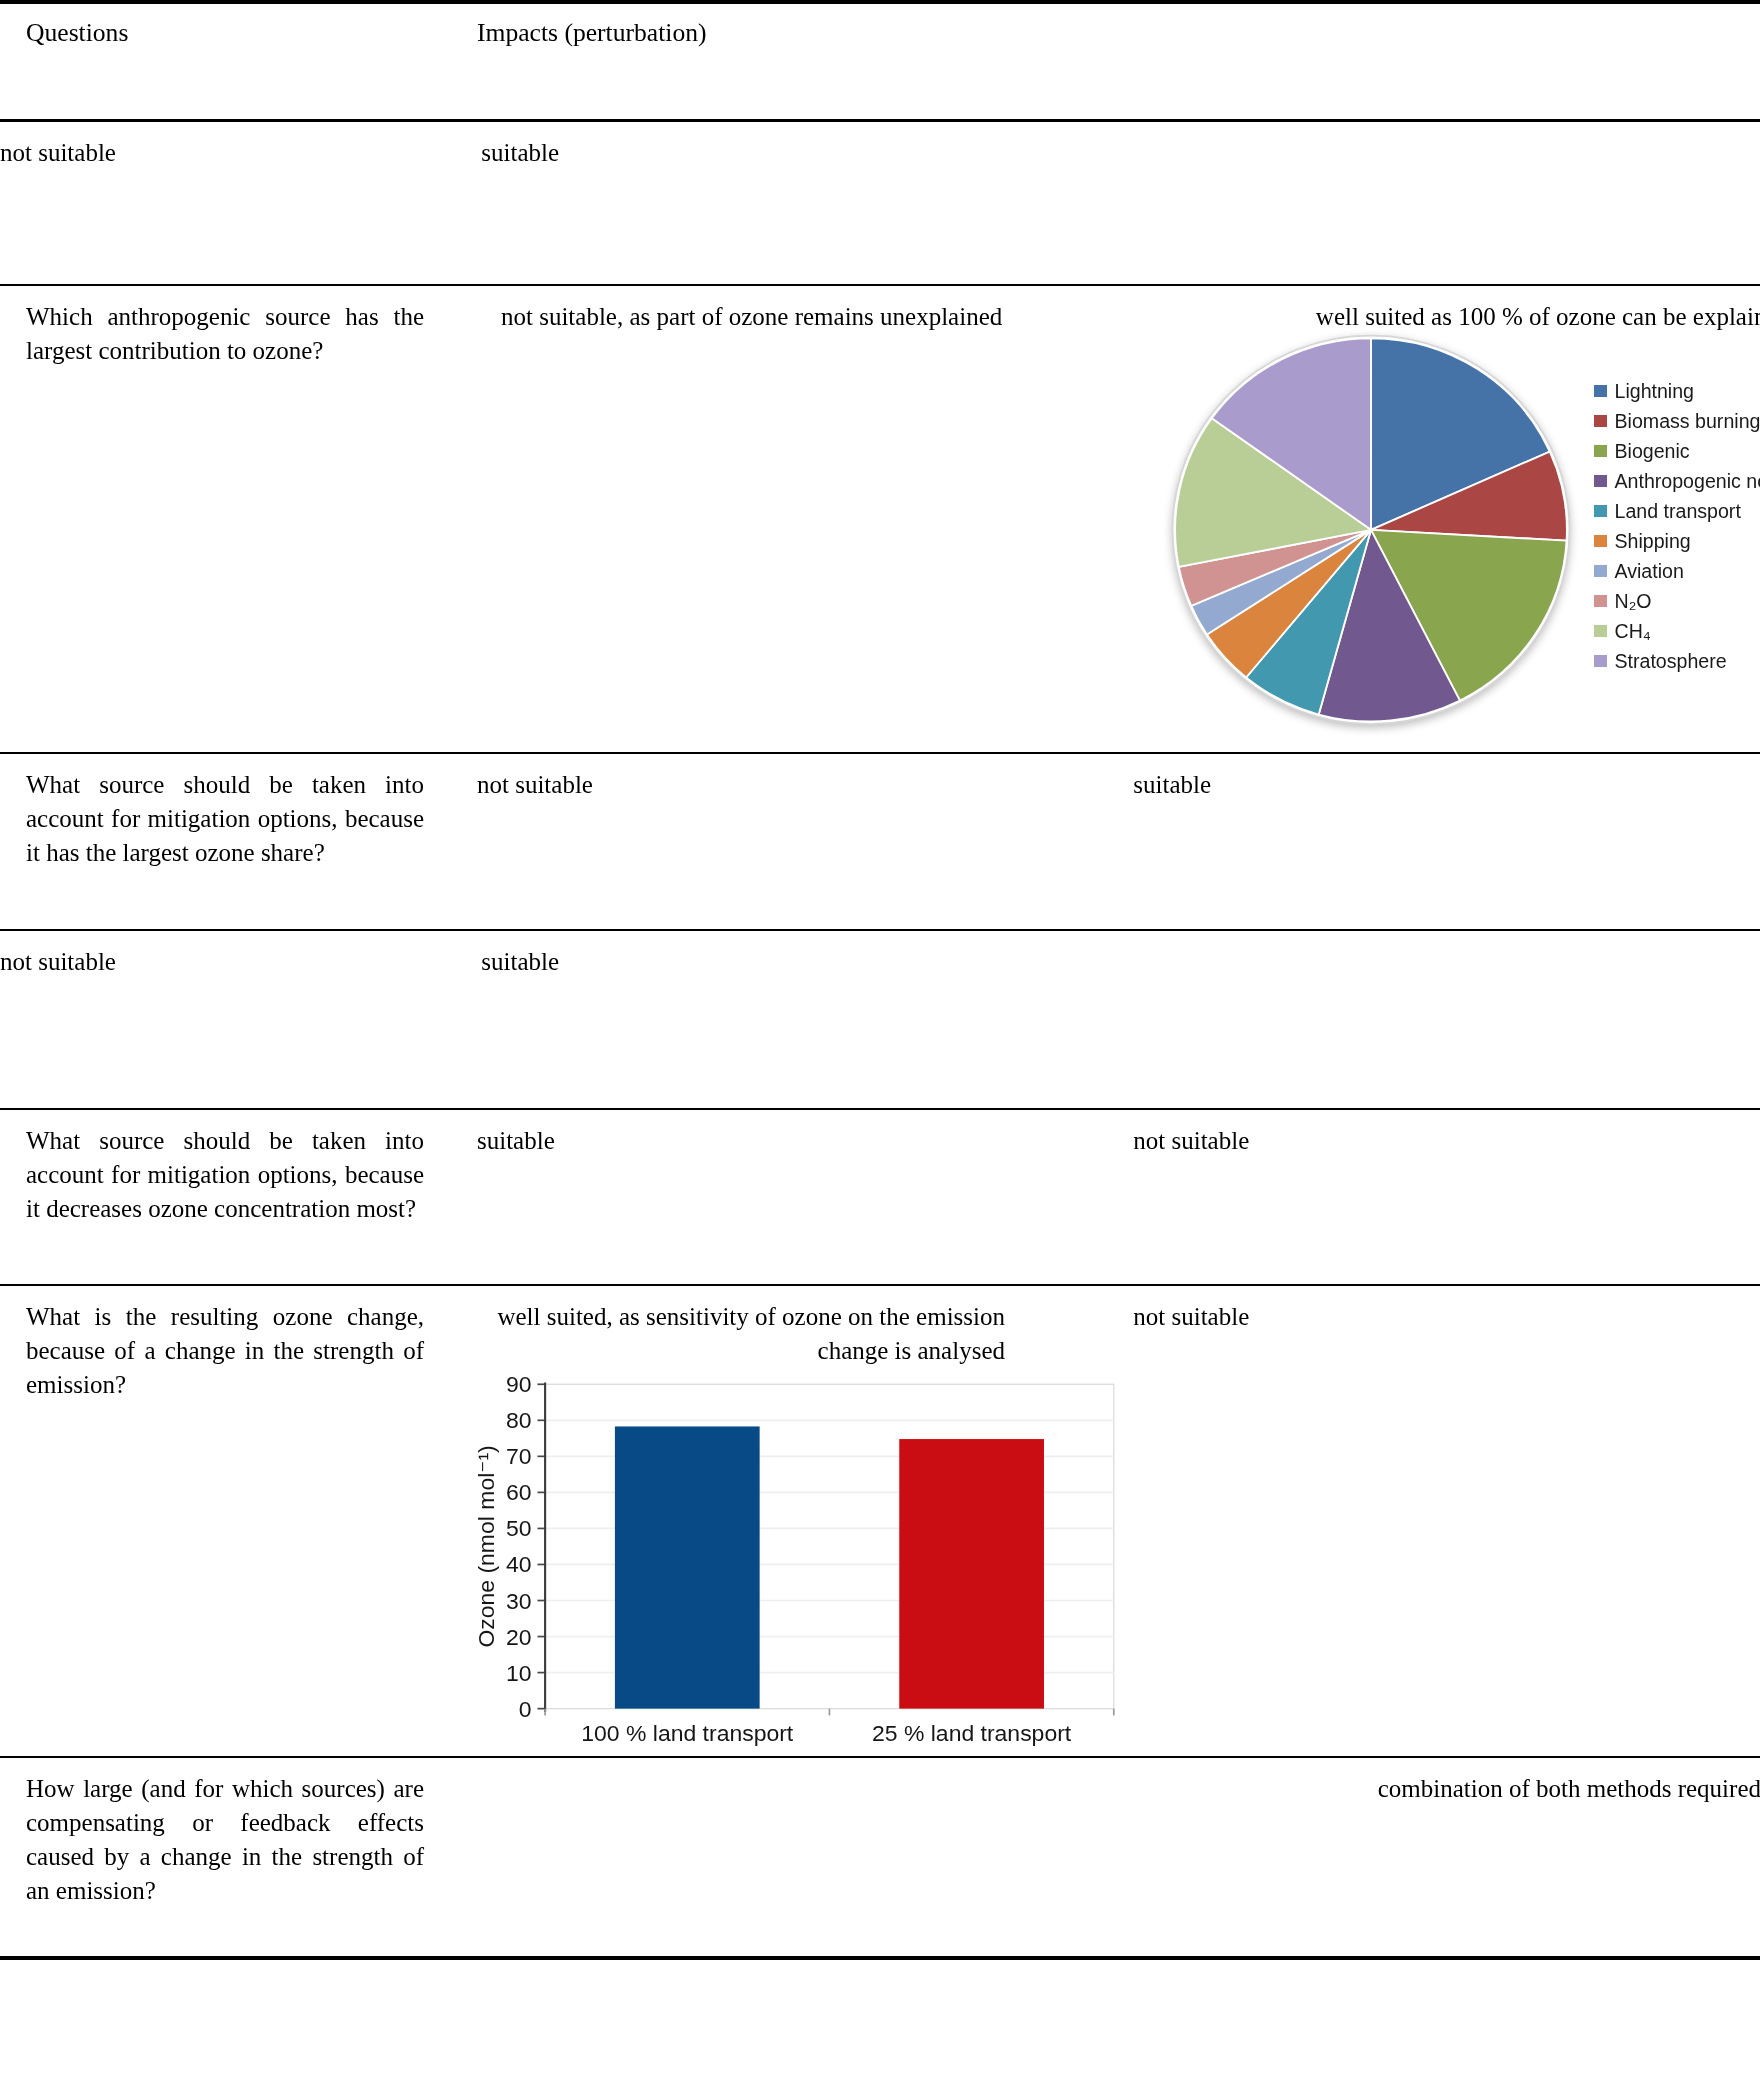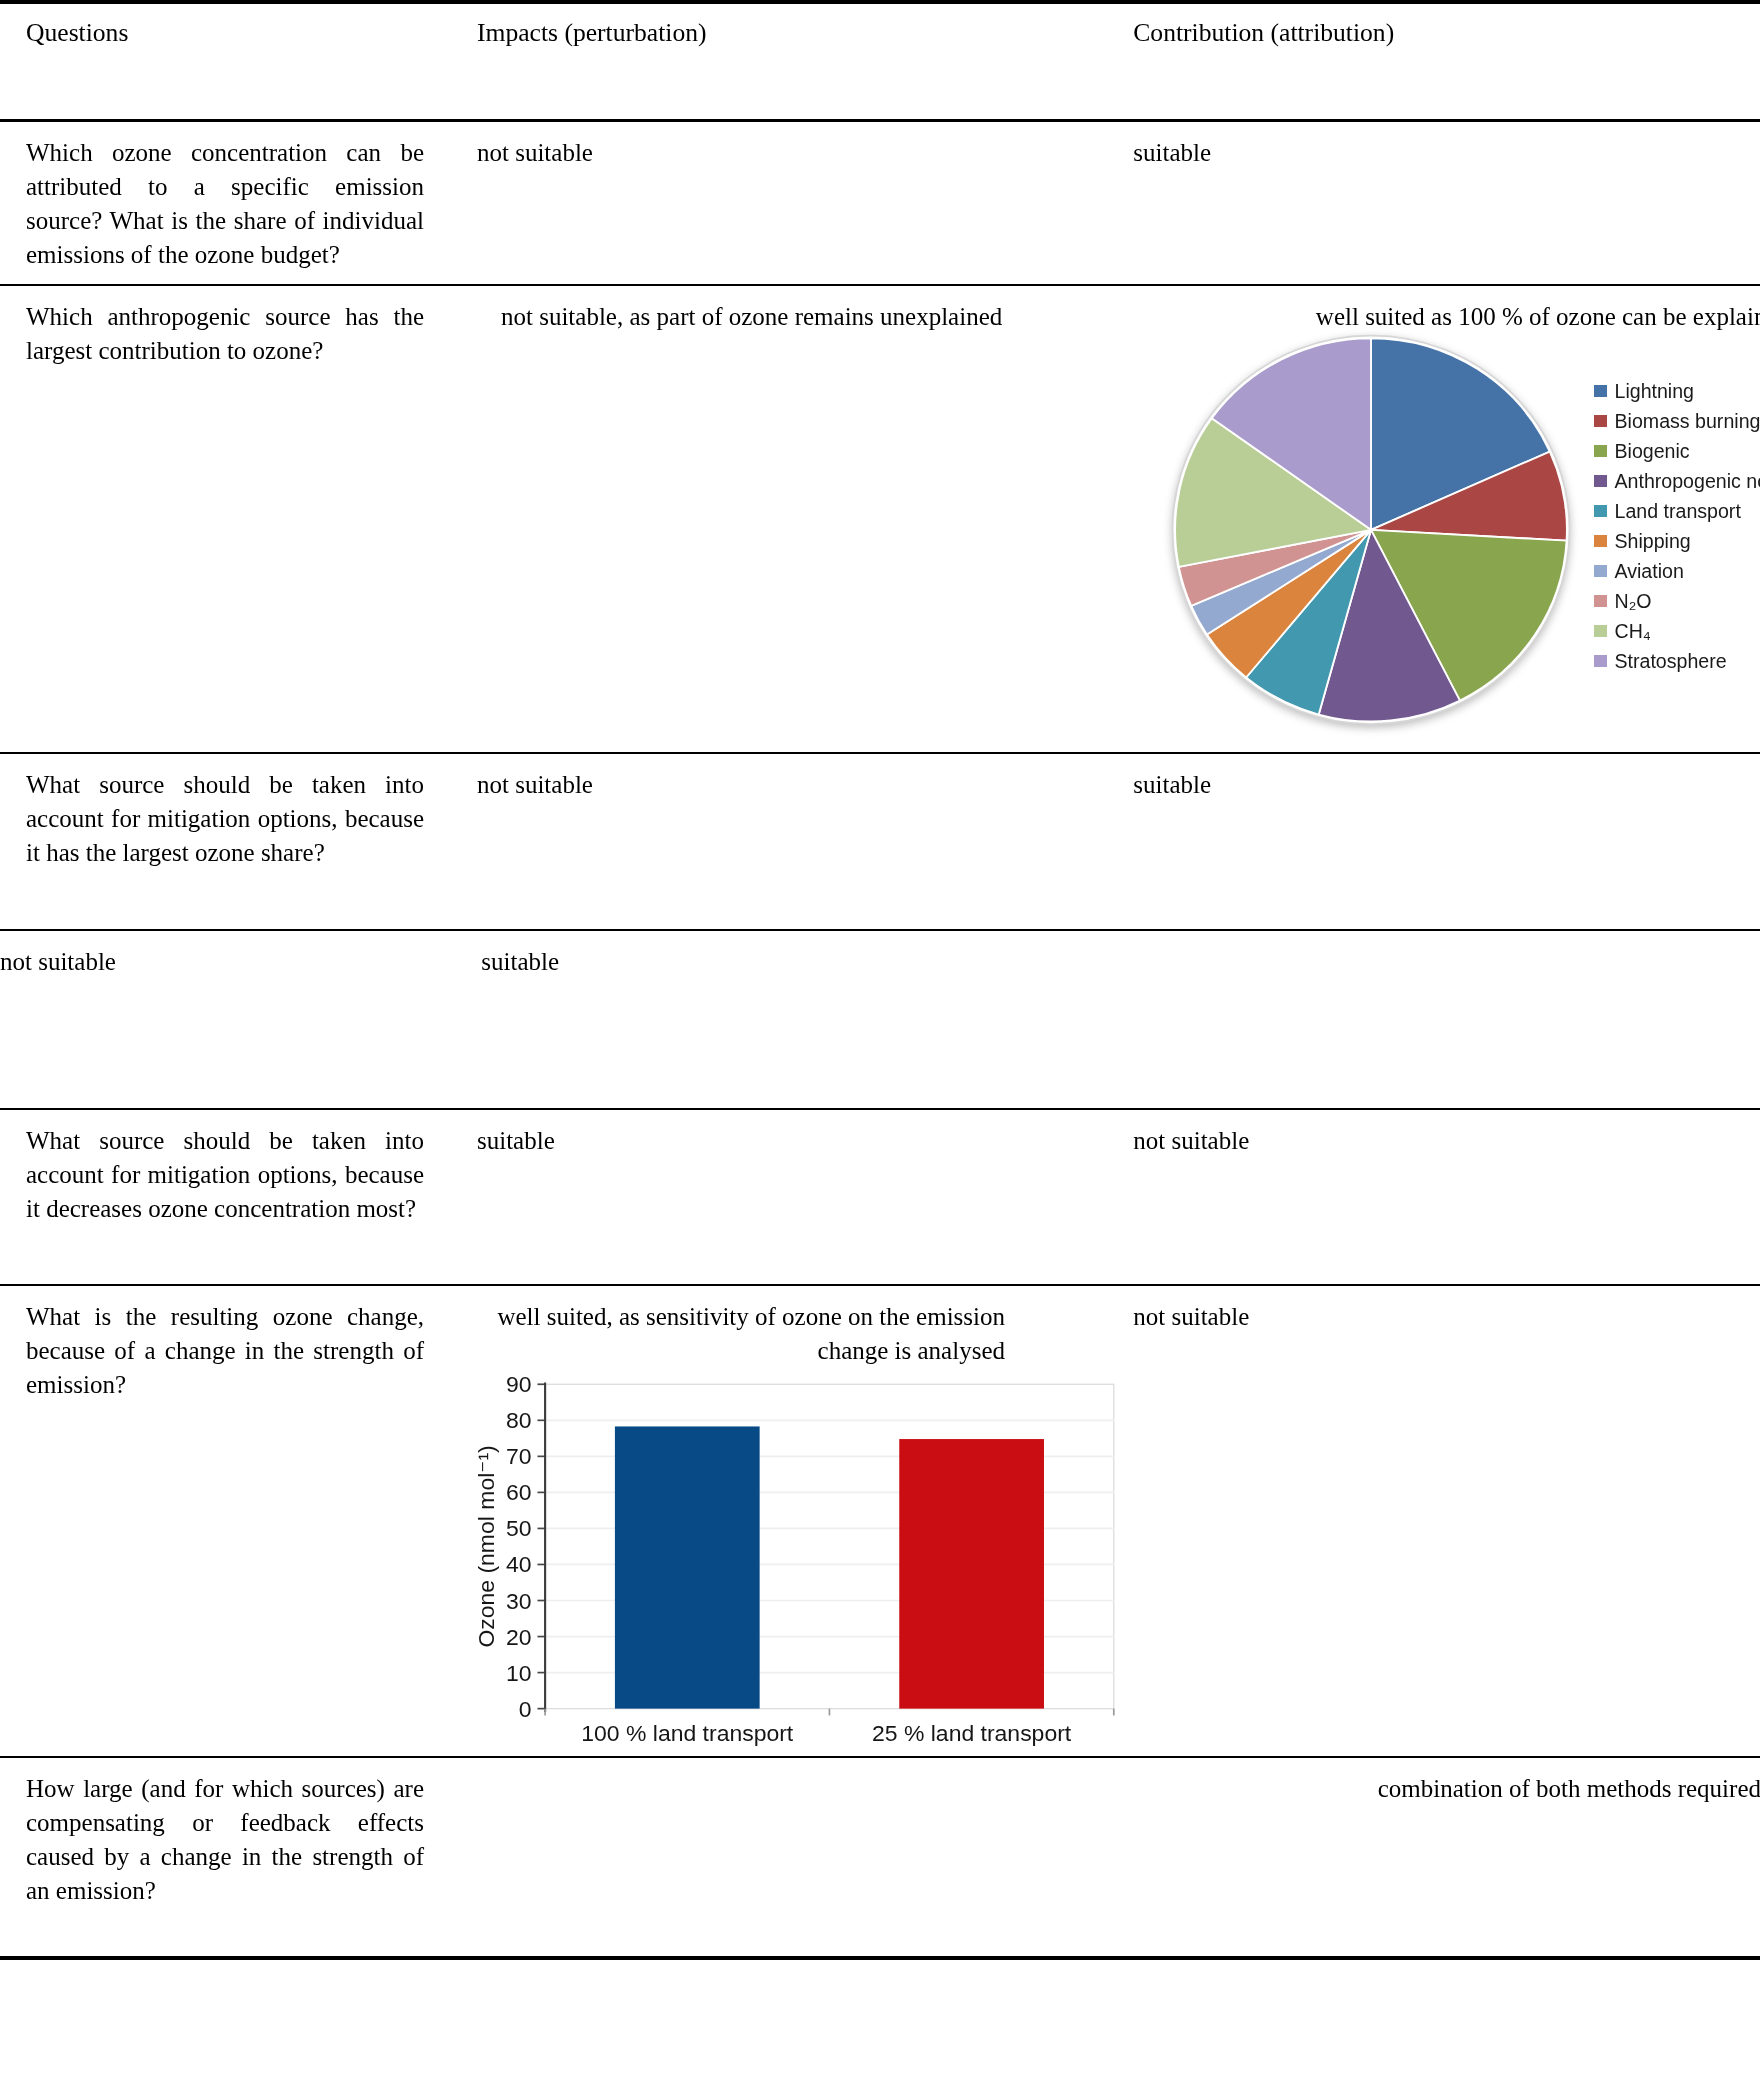--- a/index.html
+++ b/index.html
@@ -44,25 +44,23 @@
 </style>
 </head>
 <body>
 
 <div class="page">
   <div class="tbl">
 
     <div class="row hdr h-header">
       <div class="cell q">Questions</div>
       <div class="cell imp">Impacts (perturbation)</div>
-      <div class="cell con">Contribution (attribution)</div>
     </div>
 
     <div class="row h-r1">
-      <div class="cell q">Which ozone concentration can be attributed to a specific emission source? What is the share of individual emissions of the ozone budget?</div>
       <div class="cell imp">not suitable</div>
       <div class="cell con">suitable</div>
     </div>
 
     <div class="row h-r2">
       <div class="cell q">Which anthropogenic source has the largest contribution to ozone?</div>
       <div class="cell imp">not suitable, as part of ozone remains unexplained</div>
       <div class="cell con rel">
         <div>well suited as 100 % of ozone can be explained</div>
         <svg class="pie-svg" id="pie-svg" width="402" height="394" viewBox="0 0 472 462">

